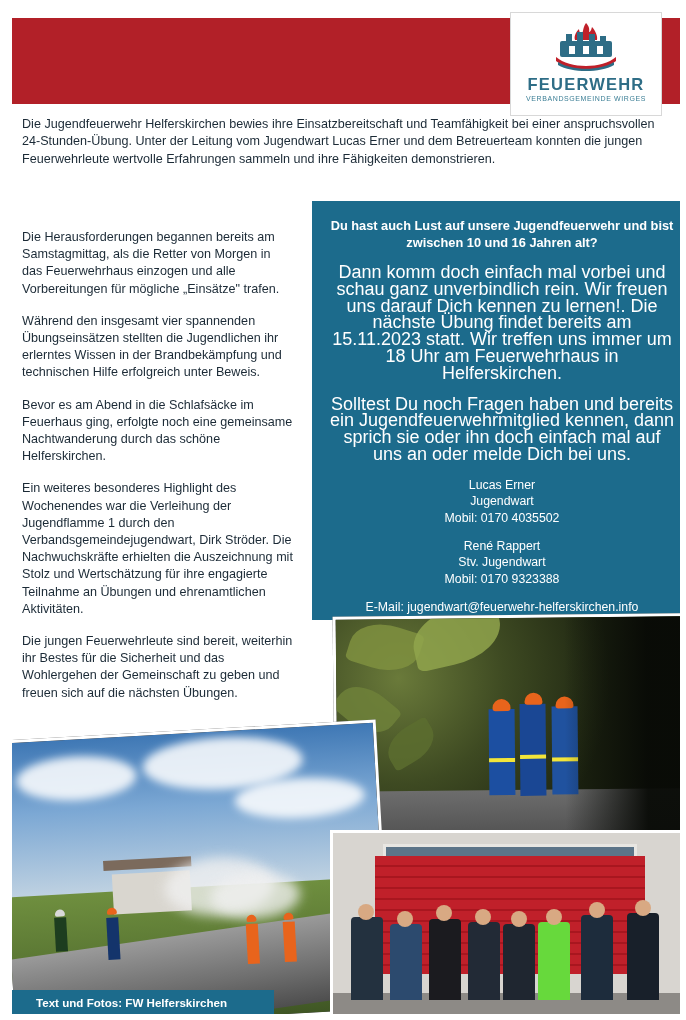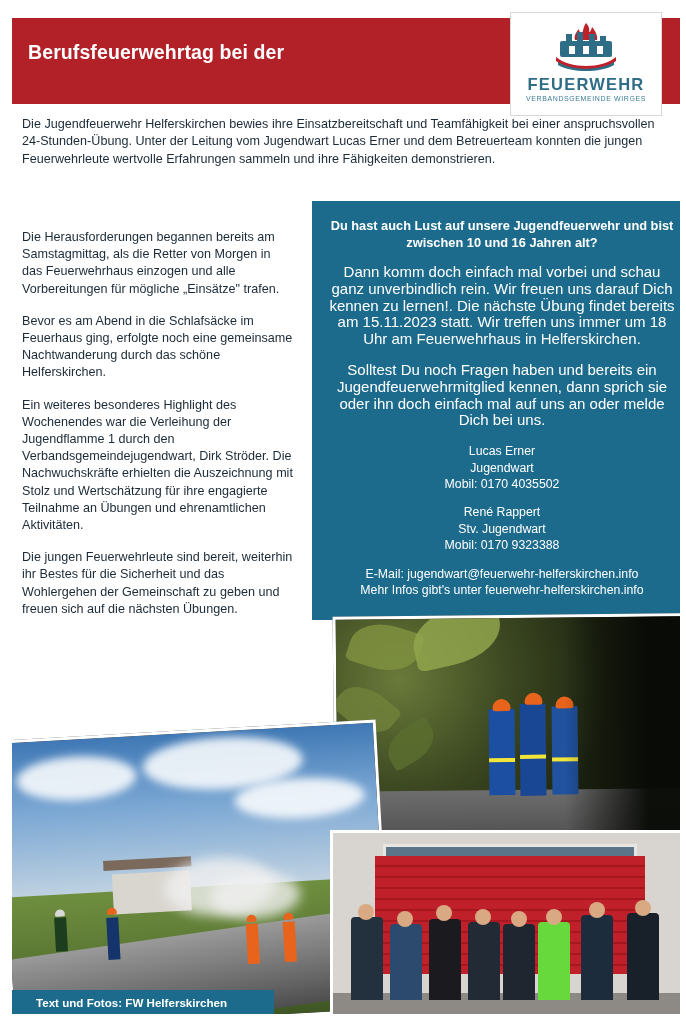--- a/index.html
+++ b/index.html
@@ -138,21 +138,21 @@
     top: 16px;
     width: 348px;
   }
   .bb-head {
     font-size: 12.8px;
     font-weight: bold;
     line-height: 17px;
     margin: 0 0 13px 0;
   }
   .bb-p {
-    font-size: 15px;
+    font-size: 18px;
     line-height: 16.8px;
     margin: 0 0 14px 0;
   }
   .bb-name {
     font-size: 12.3px;
     line-height: 16.4px;
     margin: 0 0 12px 0;
   }
   .bb-contact {
     font-size: 12.3px;
@@ -338,21 +338,20 @@
   }
 </style>
 </head>
 <body>
 
 <div class="page">
   <div class="frame">
 
     <div class="header-bar">
       <div class="header-title">
-        <div>Berufsfeuerwehrtag bei der</div>
       </div>
     </div>
 
     <div class="logo-box">
       <div class="logo-inner">
         <svg class="logo-shape" viewBox="0 0 92 52">
           <path d="M46 2 C42 8 44 11 41 14 C39 10 39 8 39 8 C35 12 34 16 35 19 L57 19 C58 15 55 9 52 6 C51 10 50 11 49 11 C50 7 48 4 46 2 Z" fill="#c0202a"></path>
           <rect x="20" y="20" width="52" height="16" rx="2" fill="#2e6d86"></rect>
           <rect x="26" y="13" width="6" height="8" fill="#2e6d86"></rect>
           <rect x="37" y="11" width="6" height="10" fill="#2e6d86"></rect>
@@ -368,20 +367,21 @@
         <div class="logo-sub">VERBANDSGEMEINDE WIRGES</div>
       </div>
     </div>
 
     <div class="intro">
       <p>Die Jugendfeuerwehr Helferskirchen bewies ihre Einsatzbereitschaft und Teamfähigkeit bei einer anspruchsvollen 24-Stunden-Übung. Unter der Leitung vom Jugendwart Lucas Erner und dem Betreuerteam konnten die jungen Feuerwehrleute wertvolle Erfahrungen sammeln und ihre Fähigkeiten demonstrieren.</p>
     </div>
 
     <div class="left-col">
       <p>Die Herausforderungen begannen bereits am Samstagmittag, als die Retter von Morgen in das Feuerwehrhaus einzogen und alle Vorbereitungen für mögliche „Einsätze" trafen.</p>
+      <p>Während den insgesamt vier spannenden Übungseinsätzen stellten die Jugendlichen ihr erlerntes Wissen in der Brandbekämpfung und technischen Hilfe erfolgreich unter Beweis.</p>
       <p>Bevor es am Abend in die Schlafsäcke im Feuerhaus ging, erfolgte noch eine gemeinsame Nachtwanderung durch das schöne Helferskirchen.</p>
       <p>Ein weiteres besonderes Highlight des Wochenendes war die Verleihung der Jugendflamme 1 durch den Verbandsgemeindejugendwart, Dirk Ströder. Die Nachwuchskräfte erhielten die Auszeichnung mit Stolz und Wertschätzung für ihre engagierte Teilnahme an Übungen und ehrenamtlichen Aktivitäten.</p>
       <p>Die jungen Feuerwehrleute sind bereit, weiterhin ihr Bestes für die Sicherheit und das Wohlergehen der Gemeinschaft zu geben und freuen sich auf die nächsten Übungen.</p>
     </div>
 
     <div class="blue-box">
       <div class="bb-inner">
         <p class="bb-head">Du hast auch Lust auf unsere Jugendfeuerwehr und bist zwischen 10 und 16 Jahren alt?</p>
         <p class="bb-p">Dann komm doch einfach mal vorbei und schau ganz unverbindlich rein. Wir freuen uns darauf Dich kennen zu lernen!. Die nächste Übung findet bereits am 15.11.2023 statt. Wir treffen uns immer um 18 Uhr am Feuerwehrhaus in Helferskirchen.</p>
         <p class="bb-p">Solltest Du noch Fragen haben und bereits ein Jugendfeuerwehrmitglied kennen, dann sprich sie oder ihn doch einfach mal auf uns an oder melde Dich bei uns.</p>

